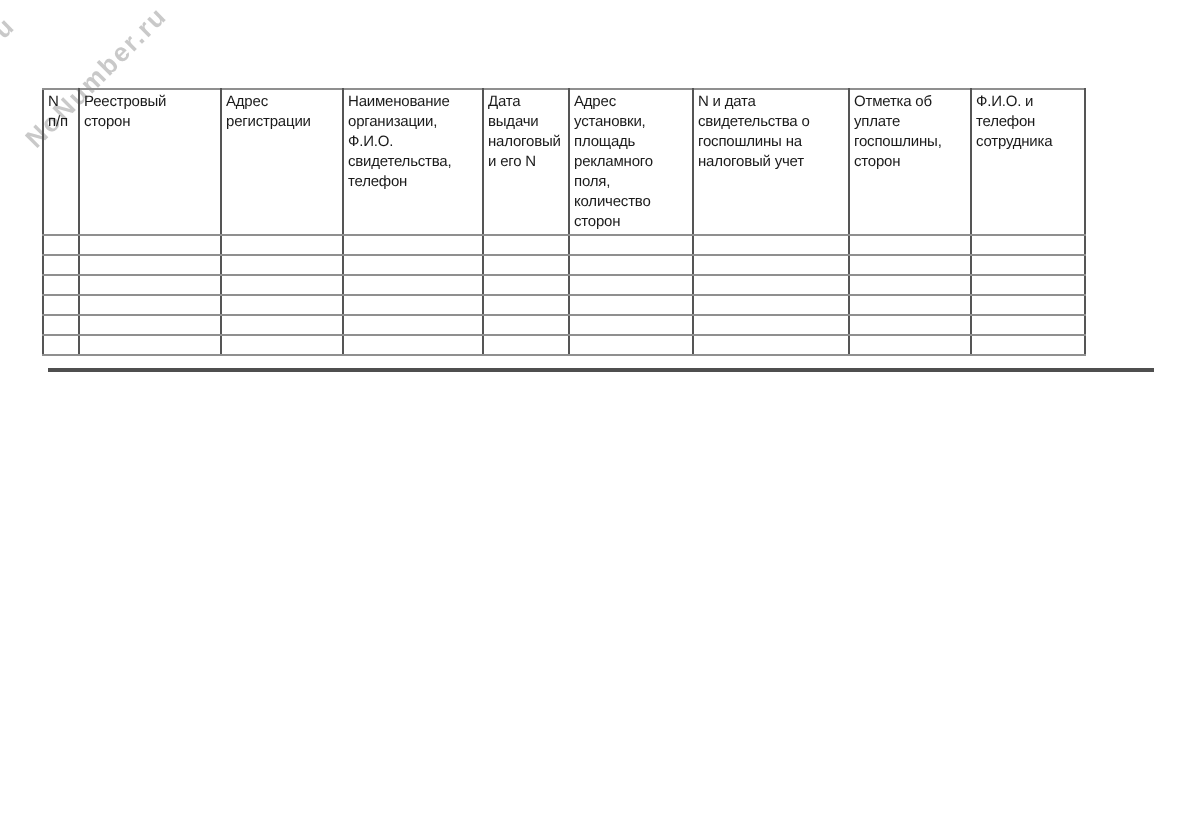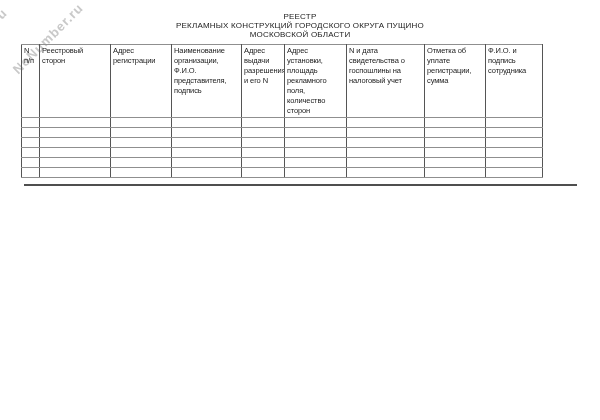--- a/index.html
+++ b/index.html
@@ -78,49 +78,44 @@
 </style>
 </head>
 <body>
 
 <div class="page">
 
   <div class="watermark wm-frag" style="color: rgb(201, 201, 201);">NoNumber.ru</div>
 
   <div class="watermark wm-main" style="color: rgb(201, 201, 201);">NoNumber.ru</div>
 
-  <div class="title">
-    <div>РЕЕСТР</div>
-    <div>РЕКЛАМНЫХ КОНСТРУКЦИЙ ГОРОДСКОГО ОКРУГА ПУЩИНО</div>
-    <div>МОСКОВСКОЙ ОБЛАСТИ</div>
-  </div>
 
   <table class="registry">
     <colgroup>
       <col style="width:18px">
       <col style="width:71px">
       <col style="width:61px">
       <col style="width:70px">
       <col style="width:43px">
       <col style="width:62px">
       <col style="width:78px">
       <col style="width:61px">
       <col style="width:57px">
     </colgroup>
     <thead>
       <tr id="header-row">
           <th>N п/п</th>
           <th>Реестровый сторон</th>
           <th>Адрес регистрации</th>
-          <th>Наименование организации, Ф.И.О. представителя, подпись</th>
-          <th>Адрес выдачи разрешения и его N</th>
+          <th>Наименование организации, Ф.И.О. свидетельства, телефон</th>
+          <th>Дата выдачи налоговый и его N</th>
           <th>Адрес установки, площадь рекламного поля, количество сторон</th>
           <th>N и дата свидетельства о госпошлины на налоговый учет</th>
-          <th>Отметка об уплате регистрации, сумма</th>
-          <th>Ф.И.О. и подпись сотрудника</th>
+          <th>Отметка об уплате госпошлины, сторон</th>
+          <th>Ф.И.О. и телефон сотрудника</th>
         </tr>
     </thead>
     <tbody id="table-body">
         <tr>
           <td></td>
           <td></td>
           <td></td>
           <td></td>
           <td></td>
           <td></td>

